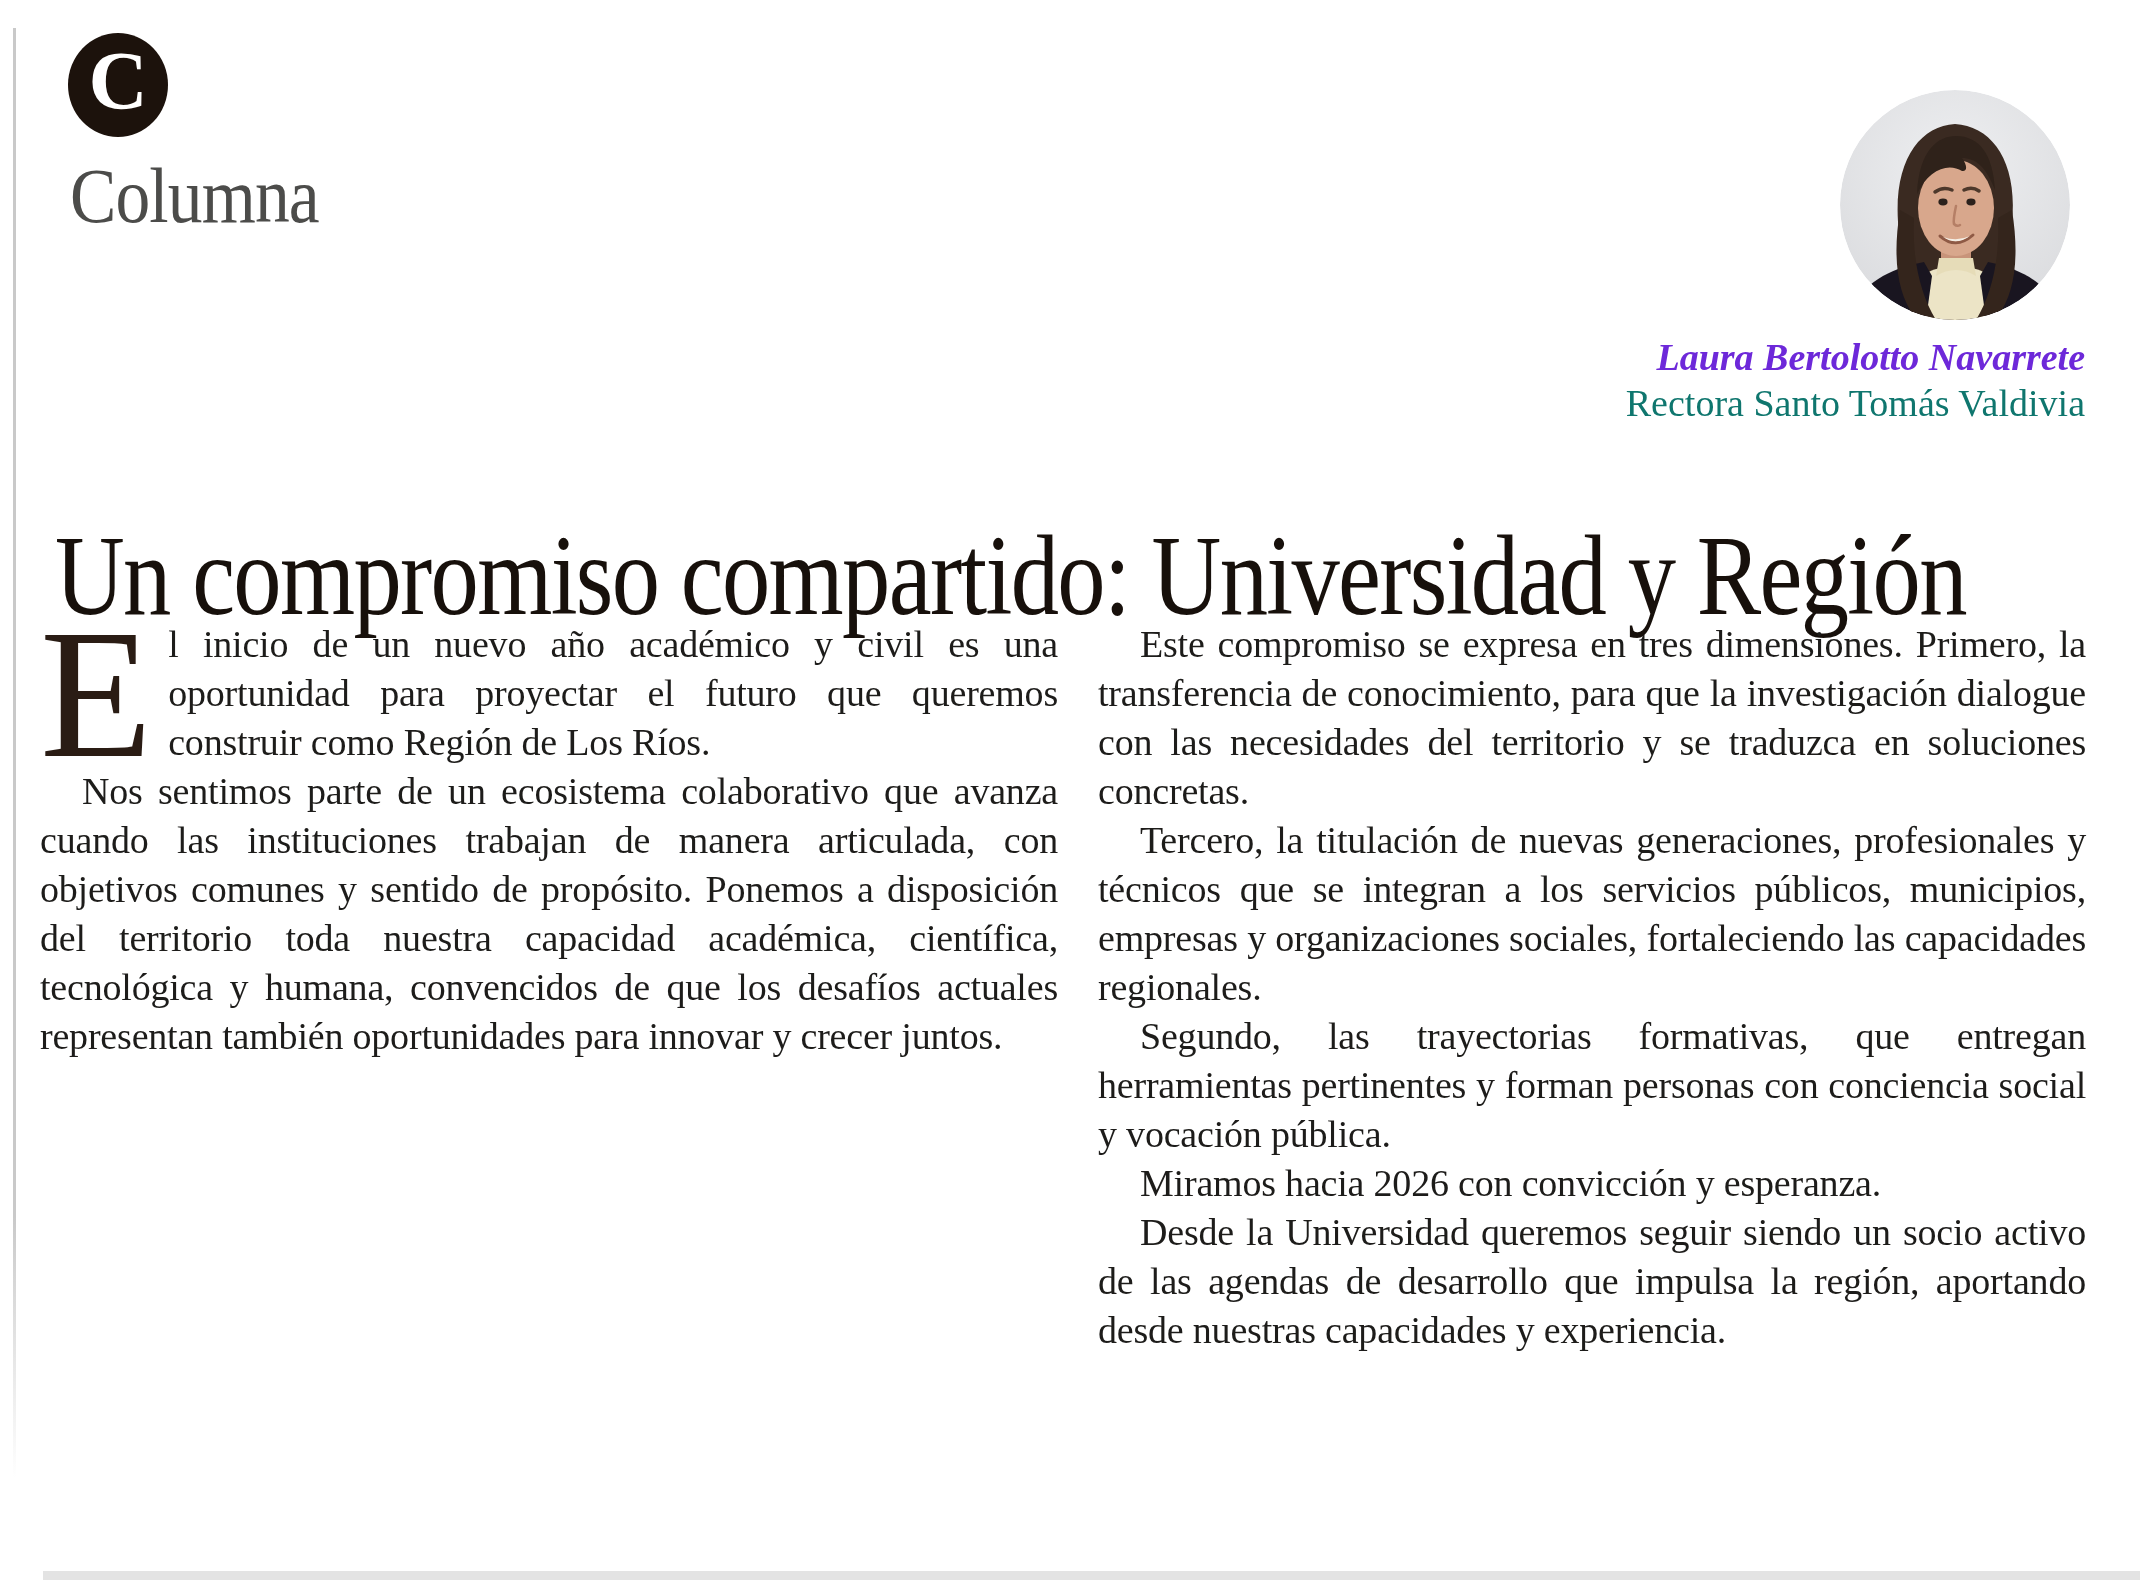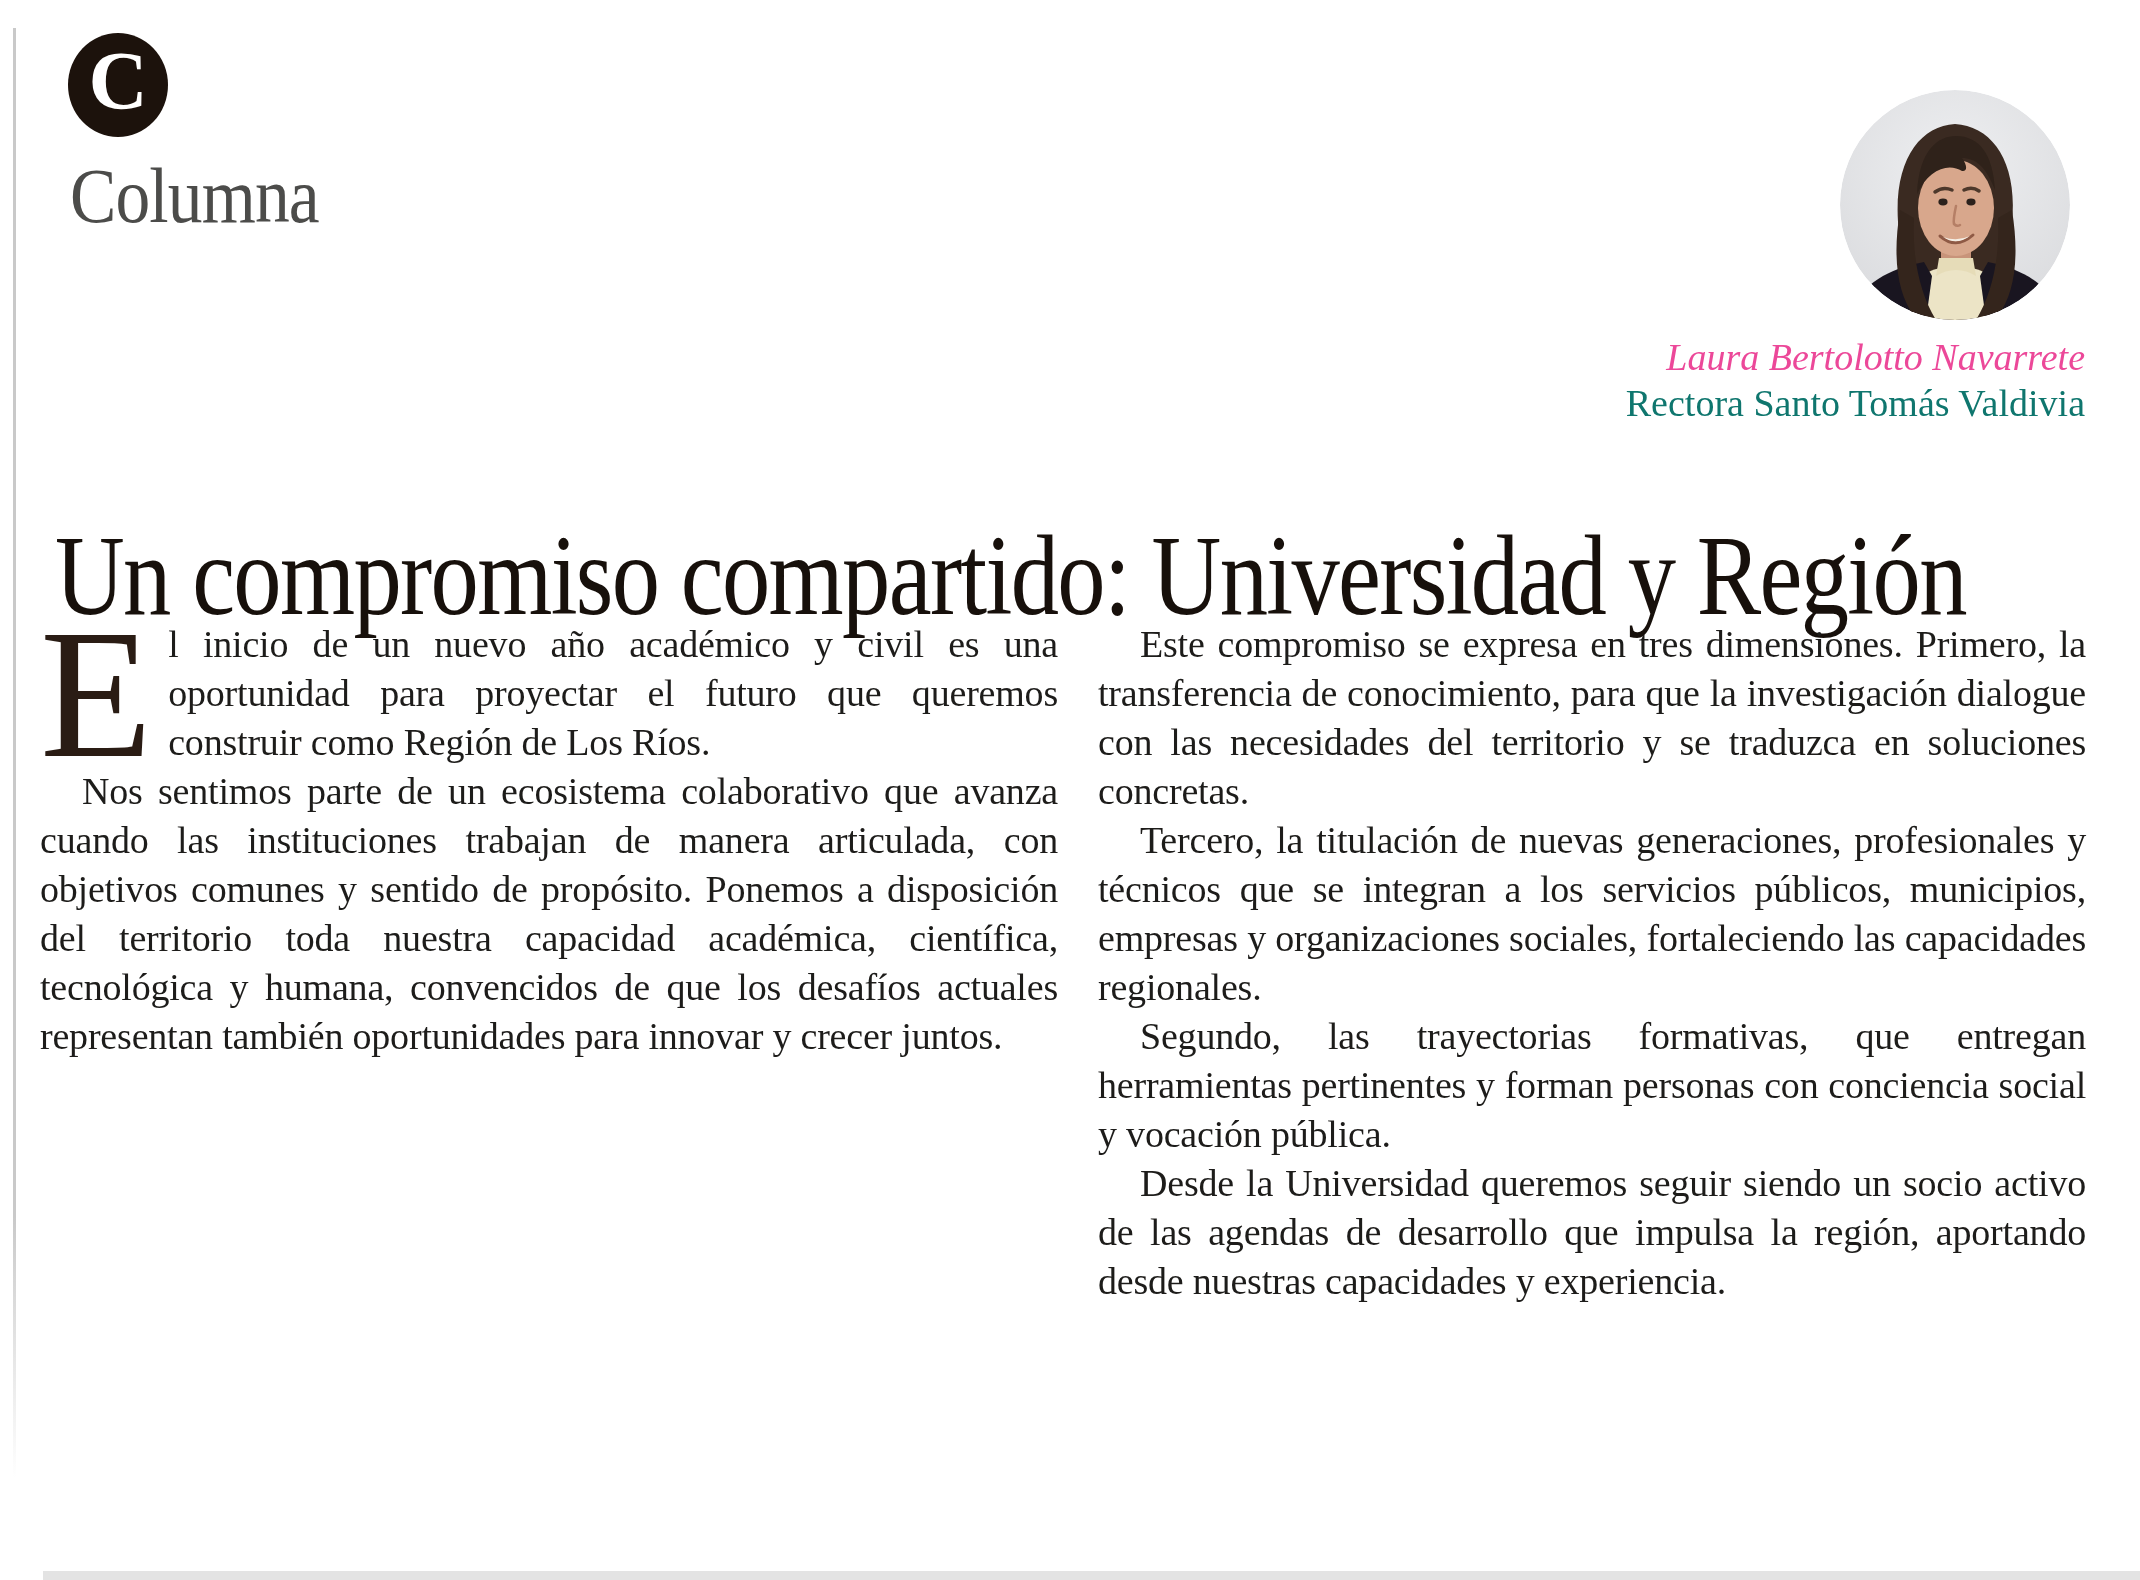--- a/index.html
+++ b/index.html
@@ -25,21 +25,21 @@
     transform:scaleX(.88);transform-origin:left top;
   }
   .avatar{
     position:absolute;left:1840px;top:90px;width:230px;height:230px;
     border-radius:50%;overflow:hidden;
   }
   .author{
     position:absolute;right:55px;top:334px;text-align:right;
     font-size:38px;line-height:46px;white-space:nowrap;
   }
-  .author .name{font-style:italic;font-weight:400;color:#ec4899}
+  .author .name{font-style:italic;font-weight:700;color:#6d28d9}
   .author .title{color:#0f766e}
   .headline{
     position:absolute;left:55px;top:441px;font-size:115px;line-height:1;
     letter-spacing:-2px;color:#17100b;white-space:nowrap;font-weight:400;
     transform:scaleX(.84);transform-origin:left top;
   }
   .body-cols{
     position:absolute;left:40px;top:620px;width:2046px;
     display:flex;gap:40px;
   }
@@ -116,19 +116,20 @@
 
   <div class="body-cols">
     <div class="col col-left">
       <p class="lead"><span class="dropcap">E</span><span>l inicio de un nuevo año académico y civil es una oportunidad para proyectar el futuro que queremos construir como Región de Los Ríos.</span></p>
       <p>Nos sentimos parte de un ecosistema colaborativo que avanza cuando las instituciones trabajan de manera articulada, con objetivos comunes y sentido de propósito. Ponemos a disposición del territorio toda nuestra capacidad académica, científica, tecnológica y humana, convencidos de que los desafíos actuales representan también oportunidades para innovar y crecer juntos.</p>
     </div>
     <div class="col col-right">
       <p>Este compromiso se expresa en tres dimensiones. Primero, la transferencia de conocimiento, para que la investigación dialogue con las necesidades del territorio y se traduzca en soluciones concretas.</p>
       <p>Tercero, la titulación de nuevas generaciones, profesionales y técnicos que se integran a los servicios públicos, municipios, empresas y organizaciones sociales, fortaleciendo las capacidades regionales.</p>
       <p>Segundo, las trayectorias formativas, que entregan herramientas pertinentes y forman personas con conciencia social y vocación pública.</p>
+      <p>Miramos hacia 2026 con convicción y esperanza.</p>
       <p>Desde la Universidad queremos seguir siendo un socio activo de las agendas de desarrollo que impulsa la región, aportando desde nuestras capacidades y experiencia.</p>
     </div>
   </div>
 
   <div class="bottom-divider"></div>
 
 </div>
 
 </body></html>

